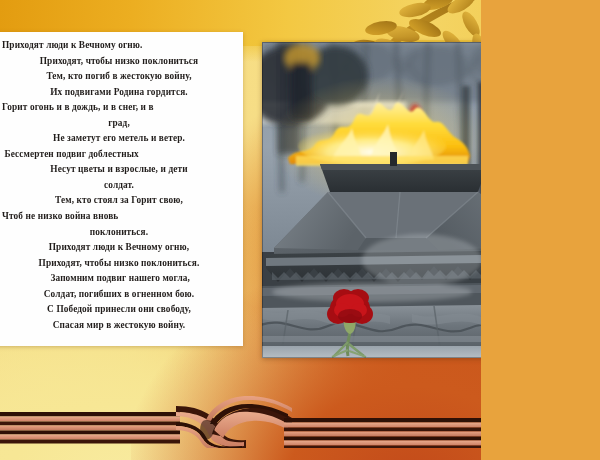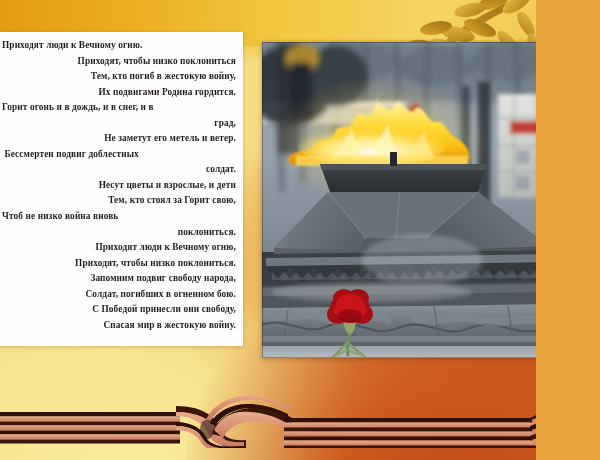--- a/index.html
+++ b/index.html
@@ -6,21 +6,21 @@
   html,body { width:600px; height:460px; overflow:hidden; }
   body {
     font-family:"Liberation Serif", serif;
     background:#e8a33d;
     position:relative;
   }
 
   
   #slide {
     position:absolute; inset:0;
-    width:536px; height:460px;
+    width:481px; height:460px;
     overflow:hidden;
   }
   .bg-base {
     position:absolute; inset:0;
     background:
       radial-gradient(ellipse 150% 120% at 8% 96%,  #f7e898 0%, #f5e08a 18%, rgba(245,224,138,0) 52%),
       radial-gradient(ellipse 120% 130% at 98% 86%, #c9531a 0%, #cf5d1e 20%, rgba(207,93,30,0) 60%),
       linear-gradient(128deg,
         #e8a119 0%,
         #efb22c 9%,
@@ -65,21 +65,21 @@
   }
   #poem-body {
     padding:6px 7px 0 8px;
     font-size:9.3px;
     line-height:15.55px;
     font-weight:bold;
     color:#211d1b;
     letter-spacing:.12px;
   }
   .pl { text-align:justify; text-justify:inter-word; white-space:pre-wrap; }
-  .pl.nj { text-align:right; }
+  .pl.nj { text-align:center; }
 
   
   #photo {
     position:absolute; left:262px; top:42px;
     width:298px; height:316px;
     overflow:hidden;
     box-shadow:0 1px 5px rgba(90,45,10,.40);
     background:#3a3f45;
   }
   #photo svg { display:block; width:298px; height:316px; }
@@ -140,28 +140,28 @@
   <div id="poem-card">
     <div id="poem-body">
       <div class="pl">Приходят люди к Вечному огню.</div>
       <div class="pl nj">Приходят, чтобы низко поклониться</div>
       <div class="pl nj">Тем, кто погиб в жестокую войну,</div>
       <div class="pl nj">Их подвигами Родина гордится.</div>
       <div class="pl">Горит огонь и в дождь, и в снег, и в</div>
       <div class="pl nj">град,</div>
       <div class="pl nj">Не заметут его метель и ветер.</div>
       <div class="pl"> Бессмертен подвиг доблестных</div>
+      <div class="pl nj">Несут цветы и взрослые, и дети</div>
       <div class="pl nj">солдат.</div>
-      <div class="pl nj">Несут цветы и взрослые, и дети</div>
       <div class="pl nj">Тем, кто стоял за Горит свою,</div>
       <div class="pl">Чтоб не низко война вновь</div>
       <div class="pl nj">поклониться.</div>
       <div class="pl nj">Приходят люди к Вечному огню,</div>
       <div class="pl nj">Приходят, чтобы низко поклониться.</div>
-      <div class="pl nj"> Запомним подвиг свободу народа,</div>
+      <div class="pl nj"> Запомним подвиг нашего могла,</div>
       <div class="pl nj">Солдат, погибших в огненном бою.</div>
       <div class="pl nj">С Победой принесли они свободу,</div>
       <div class="pl nj">Спасая мир в жестокую войну.</div>
     </div>
   </div>
 
   <div id="photo">
     <svg viewBox="0 0 298 316" preserveAspectRatio="none">
       <defs>
         <linearGradient id="sky" x1="0" y1="0" x2="0" y2="1">

